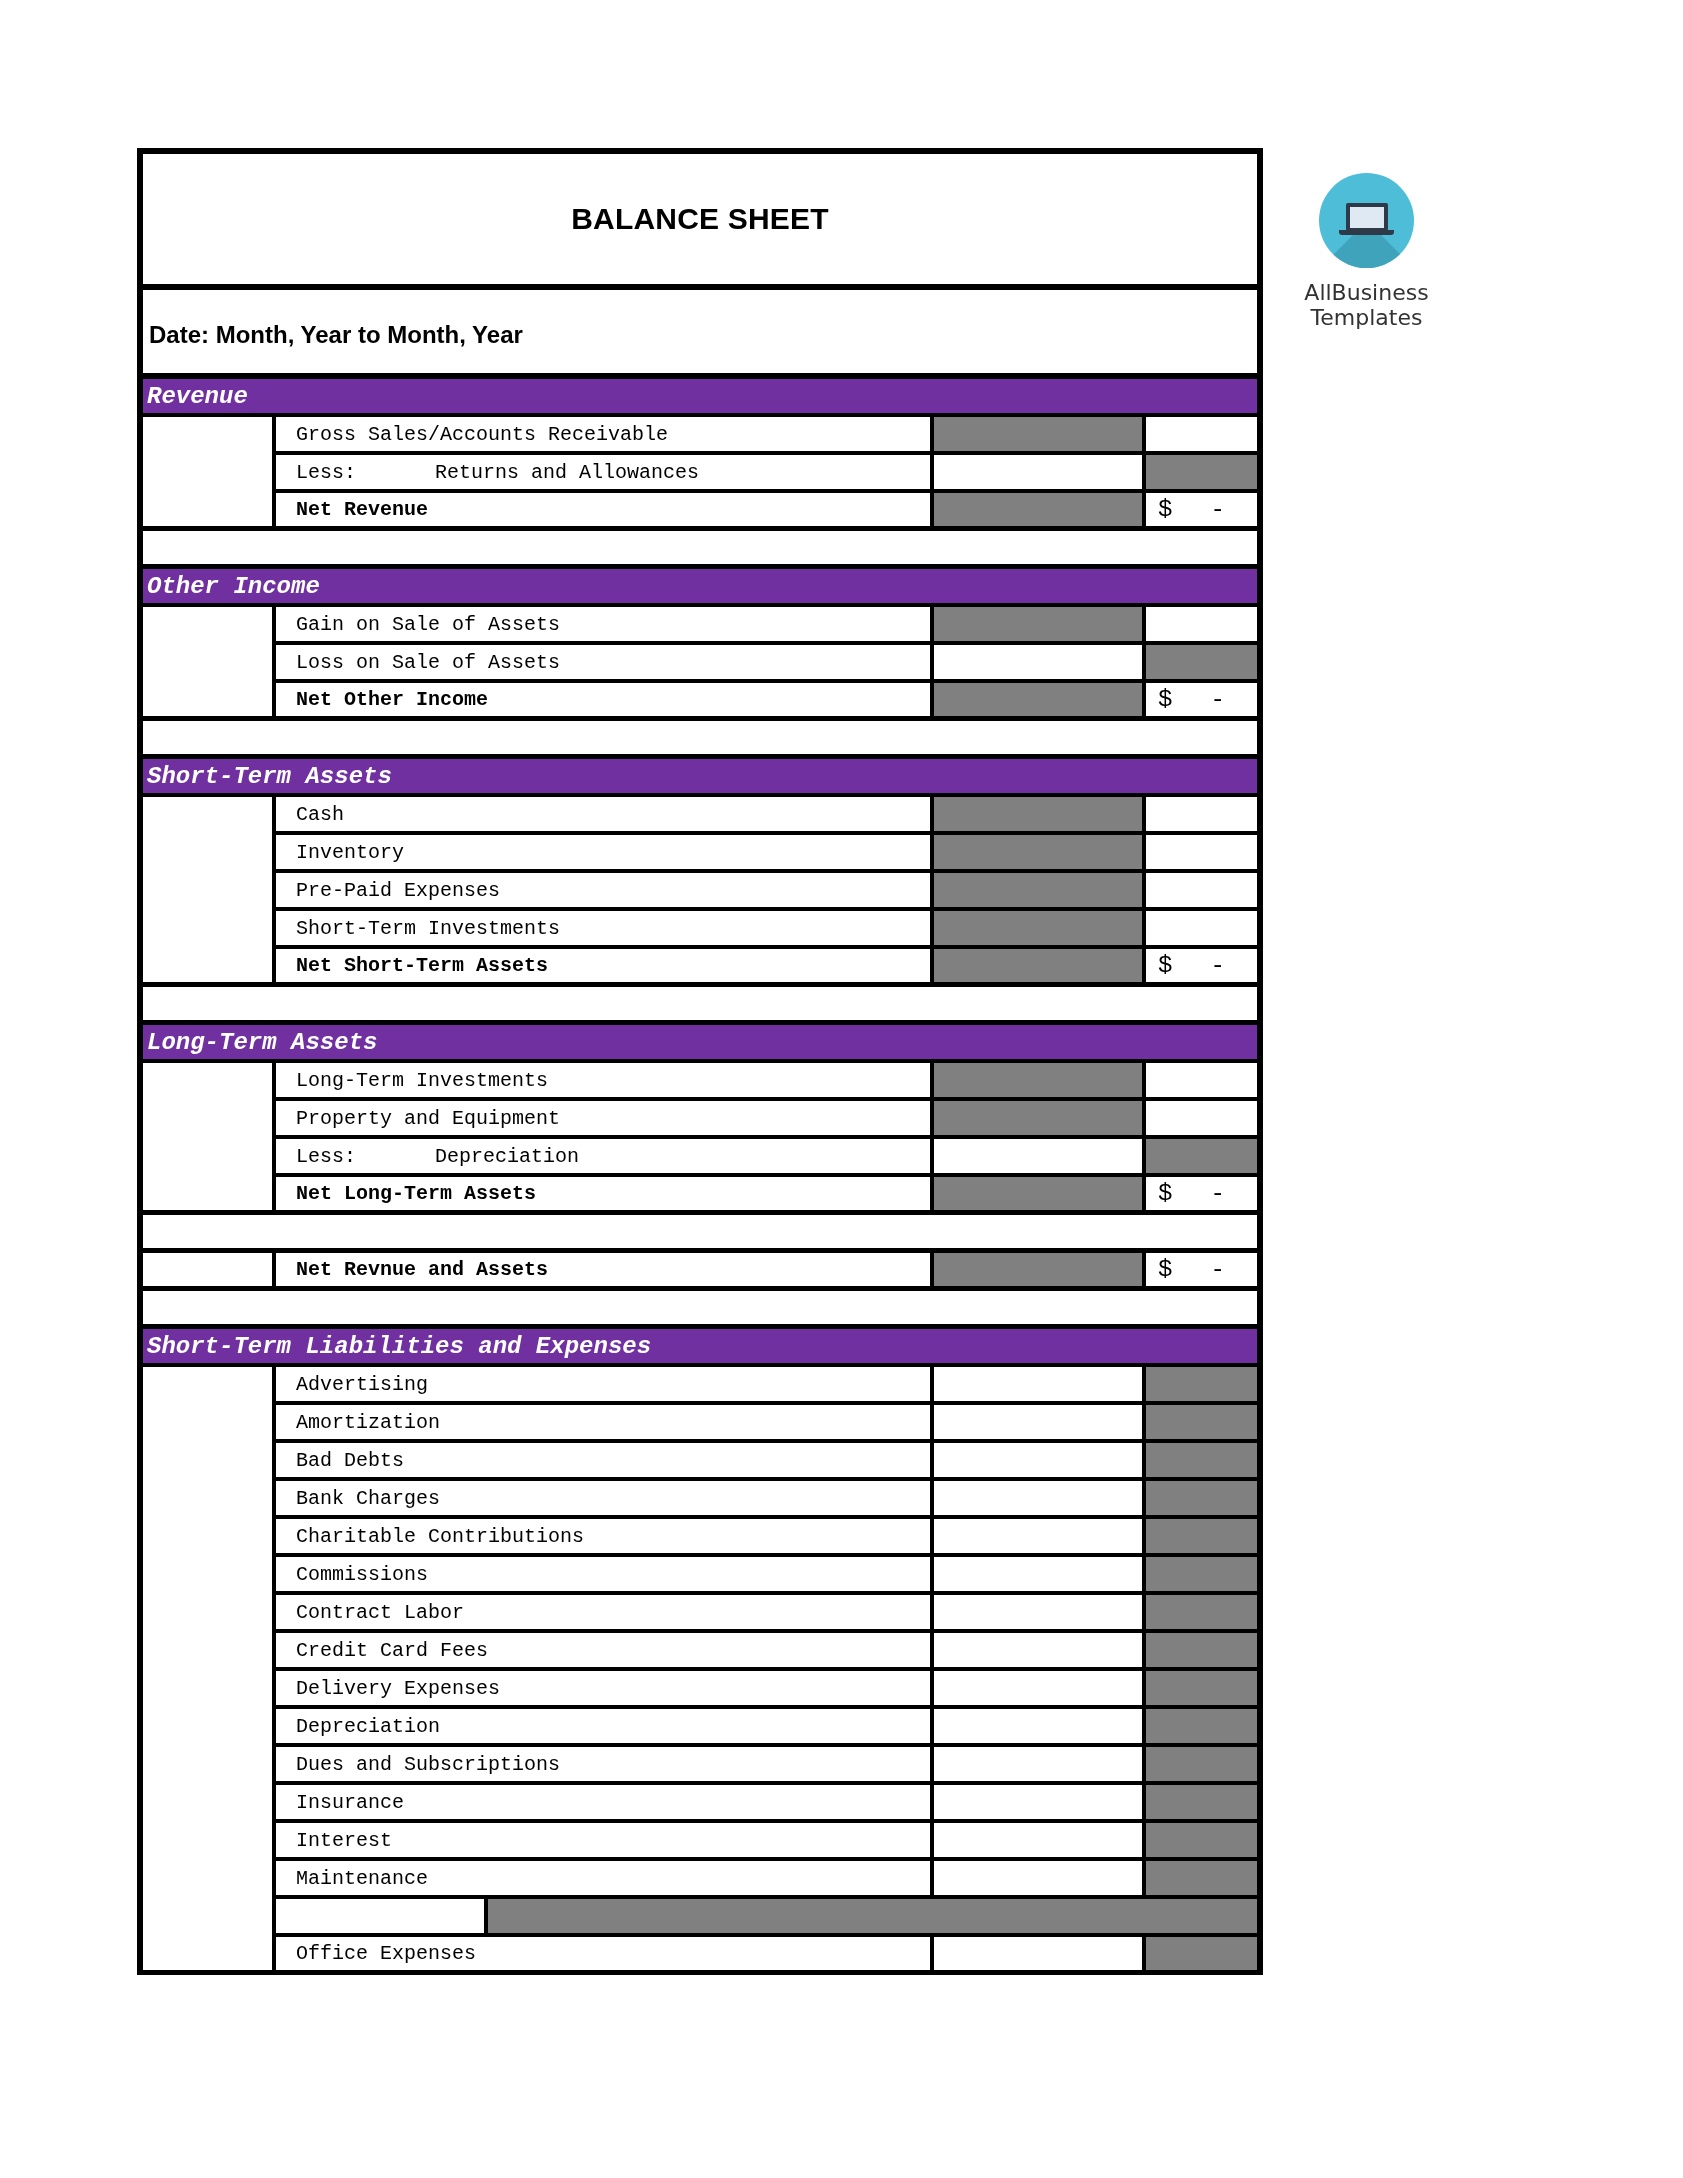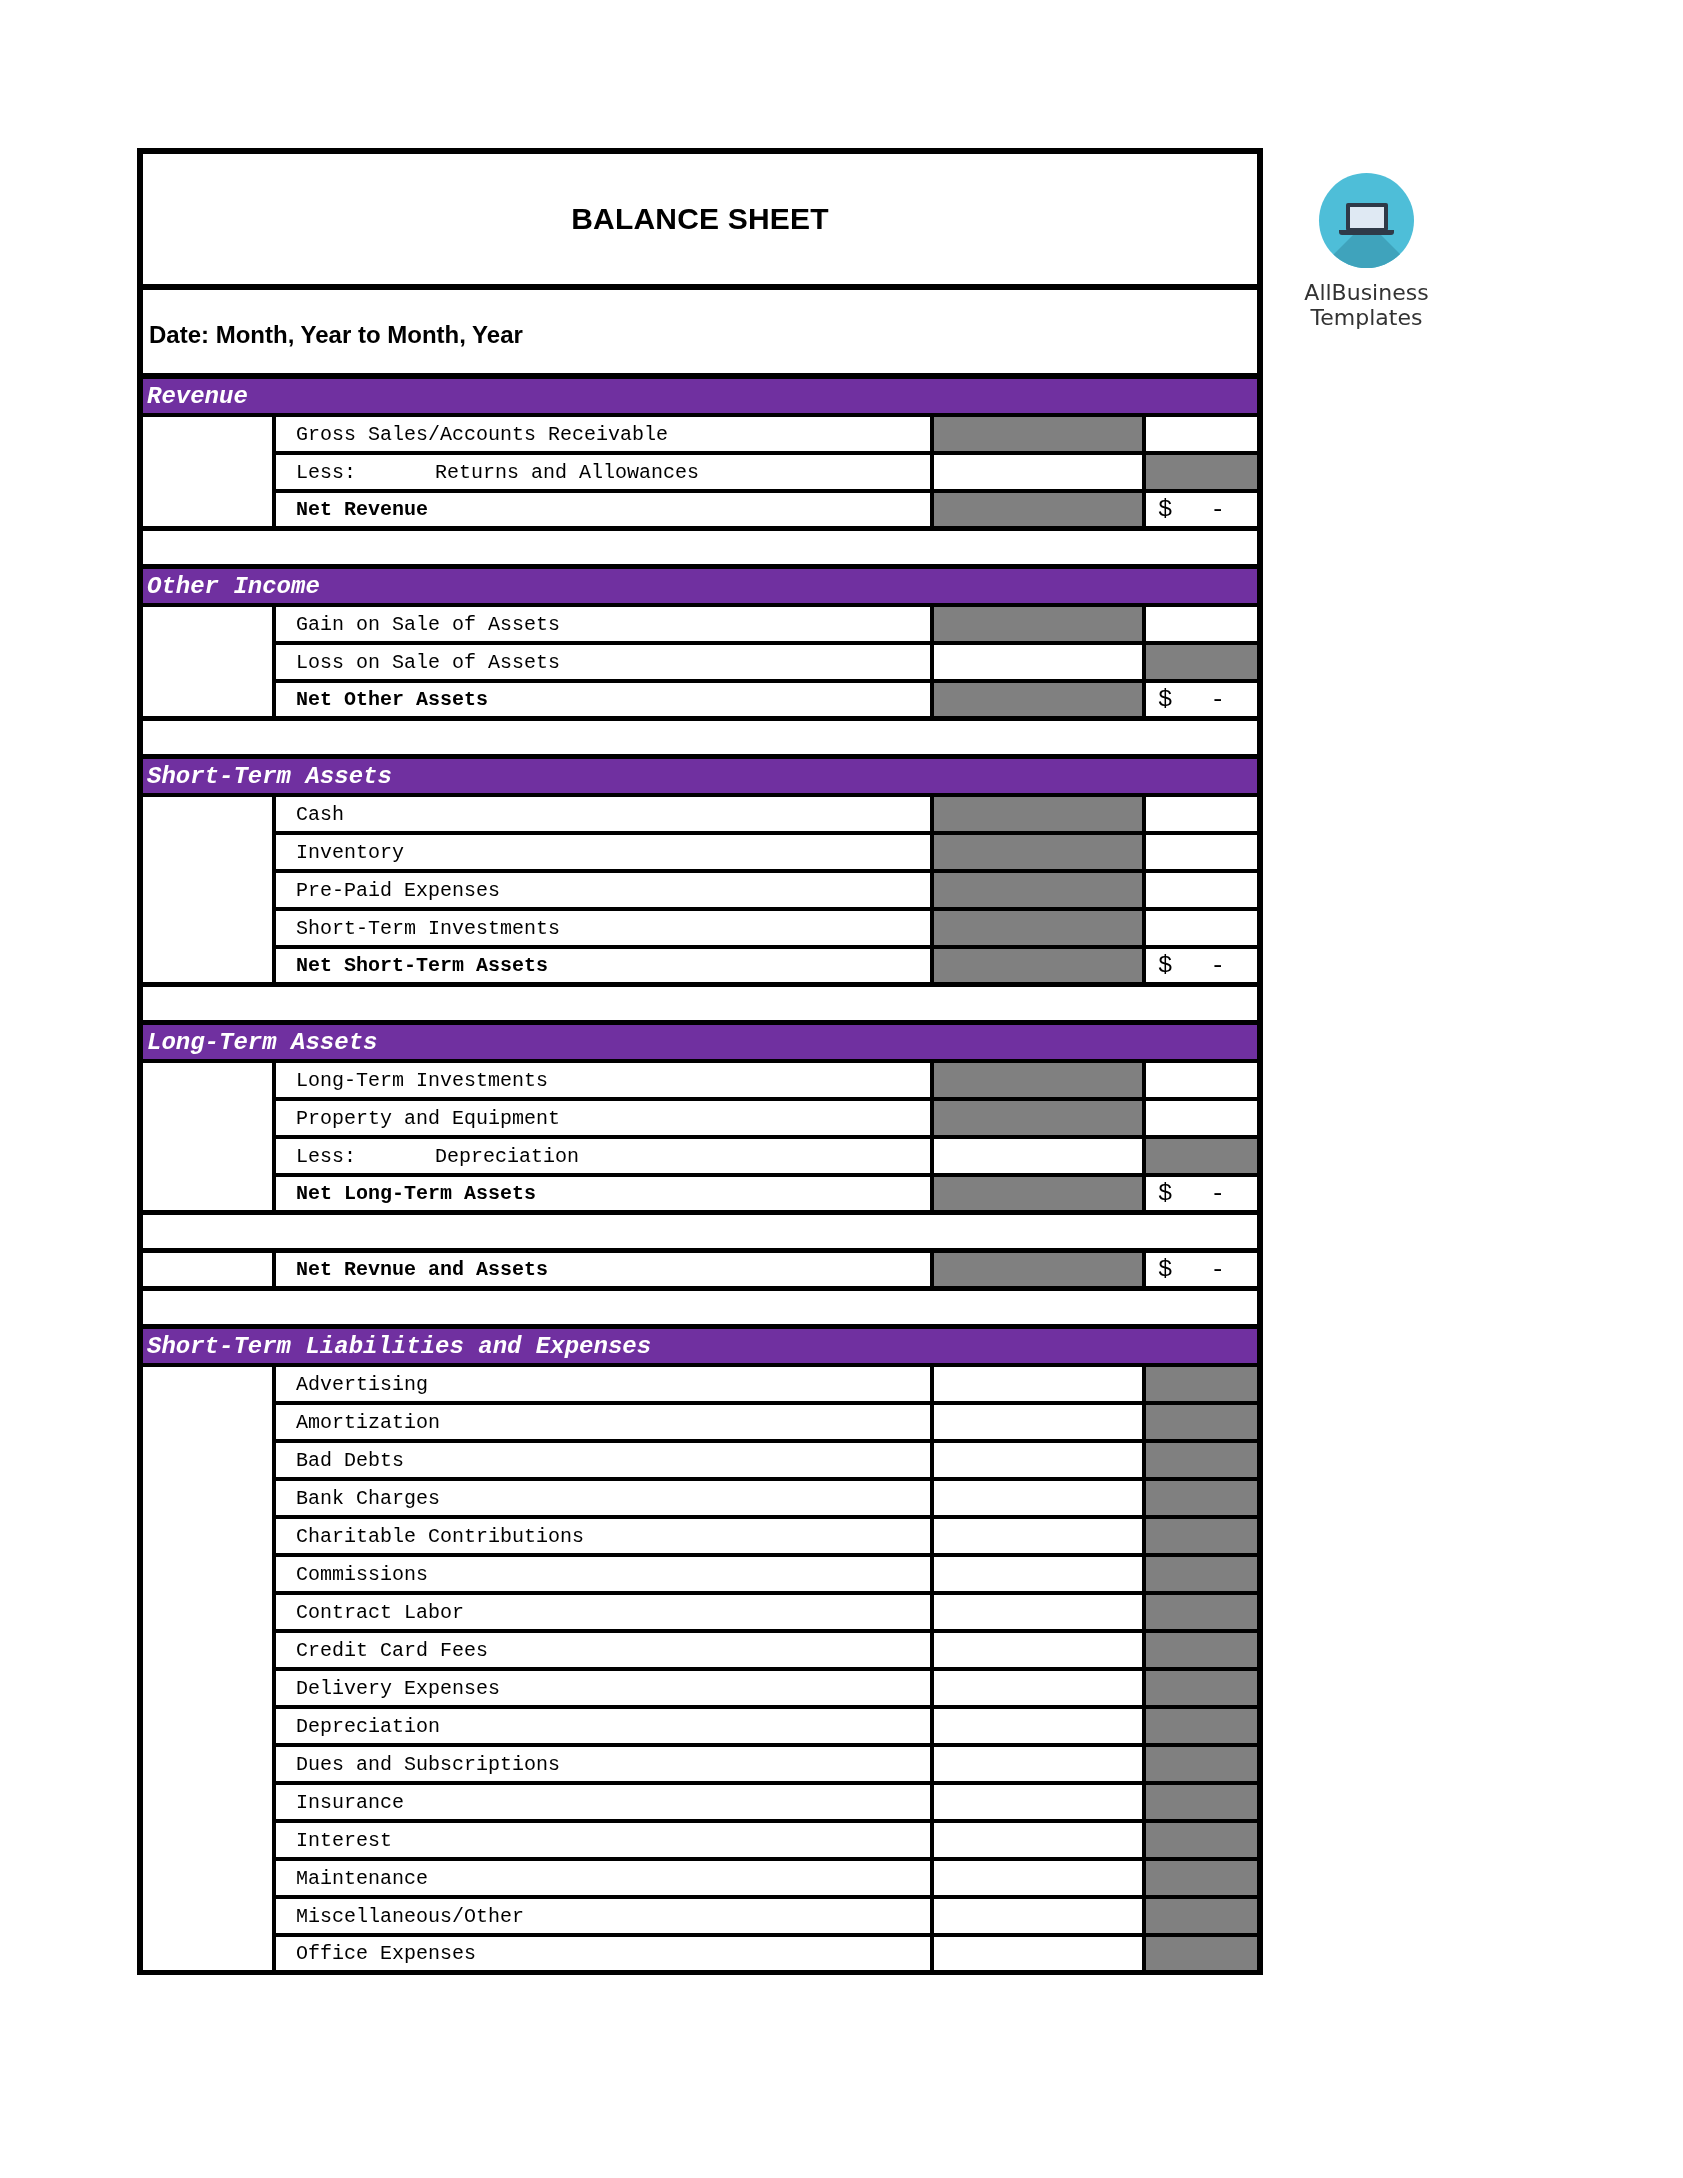--- a/index.html
+++ b/index.html
@@ -100,21 +100,21 @@
       <div class="c3"></div>
     </div>
     <div class="row">
       <div class="c0"></div>
       <div class="c1">Loss on Sale of Assets</div>
       <div class="c2"></div>
       <div class="c3 gray"></div>
     </div>
     <div class="row last">
       <div class="c0"></div>
-      <div class="c1 bold">Net Other Assets</div>
+      <div class="c1 bold">Net Other Income</div>
       <div class="c2 gray"></div>
       <div class="c3">
         <span>$</span>
         <span>-</span>
       </div>
     </div>
     <div class="spacer"></div>
 
     <div class="sec-head">Short-Term Assets</div>
     <div class="row">
@@ -277,21 +277,20 @@
           <div class="c3 gray"></div>
         </div>
         <div class="row">
           <div class="c0"></div>
           <div class="c1">Maintenance</div>
           <div class="c2"></div>
           <div class="c3 gray"></div>
         </div>
         <div class="row">
           <div class="c0"></div>
-          <div class="c1">Miscellaneous/Other</div>
           <div class="c2"></div>
           <div class="c3 gray"></div>
         </div>
         <div class="row last">
           <div class="c0"></div>
           <div class="c1">Office Expenses</div>
           <div class="c2"></div>
           <div class="c3 gray"></div>
         </div>
       </div>

